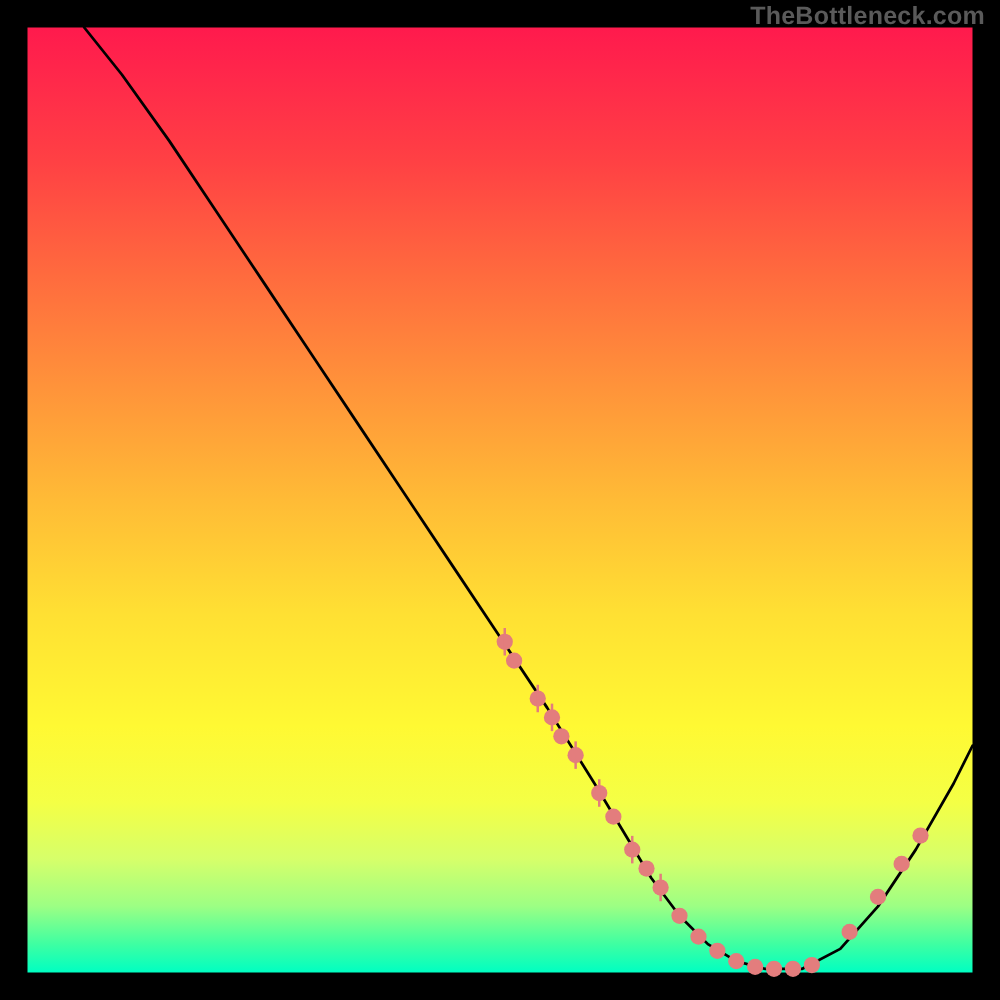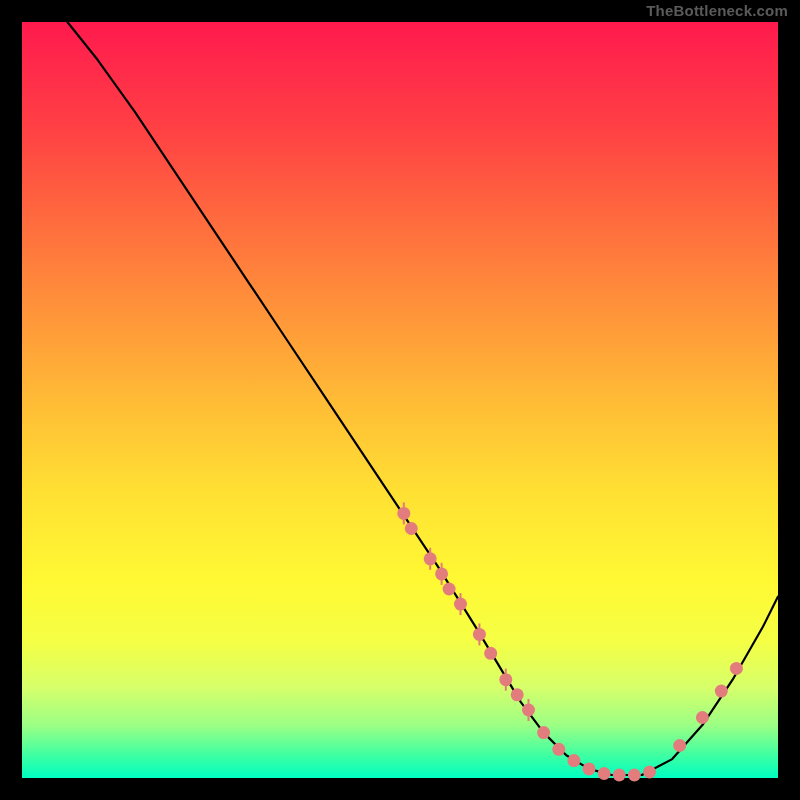--- a/index.html
+++ b/index.html
@@ -31,21 +31,21 @@
       #9cff84 93%,
       #3effa2 97%,
       #00ffc2 100%
     );
   }
   .watermark {
     position: absolute;
     top: 2px;
     right: 12px;
     color: #5a5a5a;
-    font-size: 15px;
+    font-size: 20px;
     font-weight: 600;
     letter-spacing: 0.2px;
     font-family: Arial, sans-serif;
   }
   svg.curve {
     position: absolute;
     left: 0;
     top: 0;
     width: 756px;
     height: 756px;

